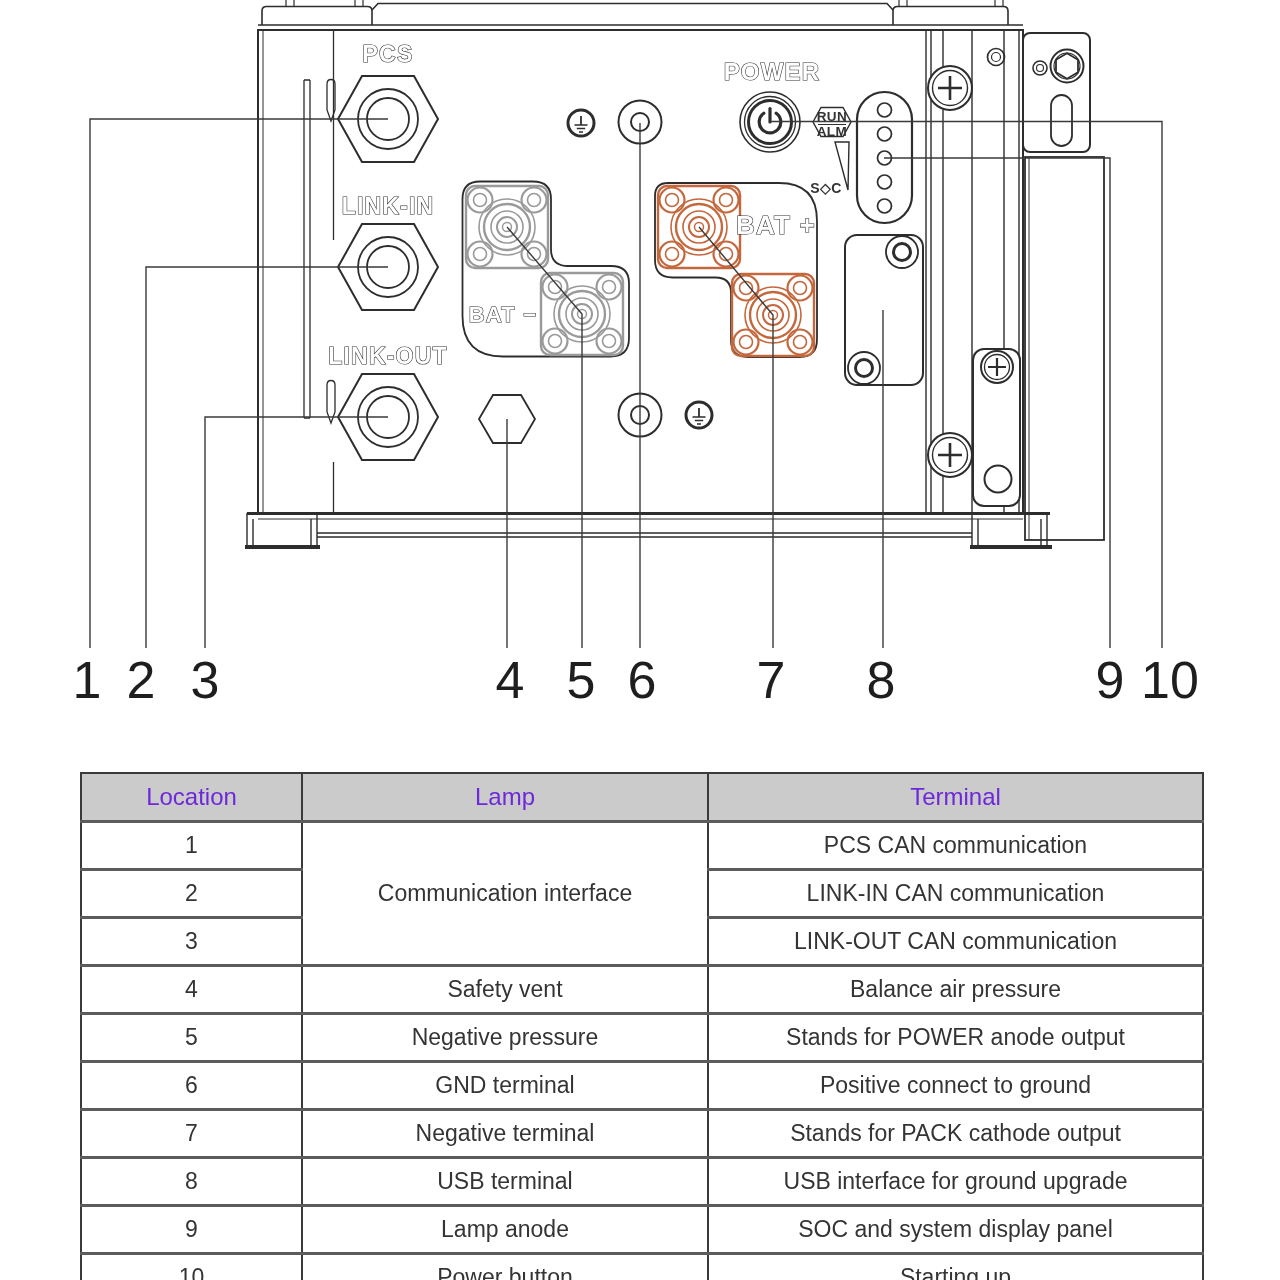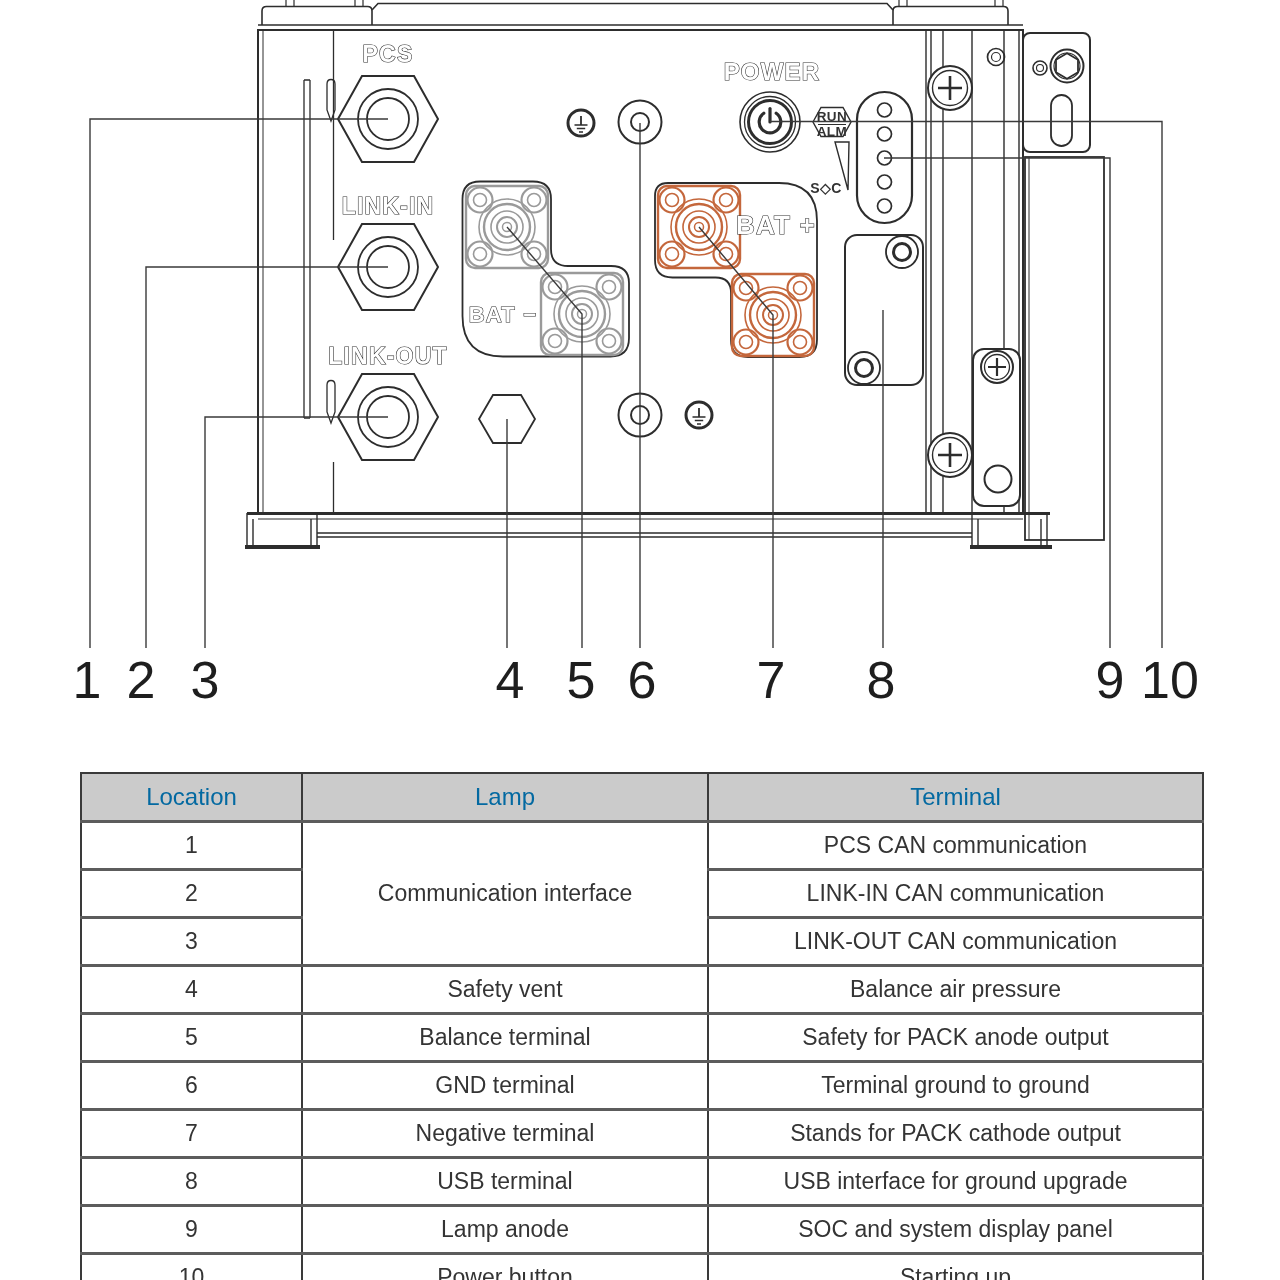--- a/index.html
+++ b/index.html
@@ -14,21 +14,21 @@
        font-weight:700;letter-spacing:1.2px;text-anchor:middle;}
   .small-label{fill:#333333;font-weight:700;text-anchor:middle;letter-spacing:.5px;}
   .callout{fill:#1e1e1e;font-size:52px;font-weight:400;text-anchor:middle;}
   
   table.port-table{
     position:absolute;left:80px;top:772px;width:1122px;
     border-collapse:collapse;table-layout:fixed;background:#fff;
     border:2px solid #3a3a3a;
   }
   table.port-table th{
-    background:#cbcbcb;height:44px;font-size:24px;font-weight:400;color:#0369a1;
+    background:#cbcbcb;height:44px;font-size:24px;font-weight:400;color:#6d28d9;
     border-left:2px solid #3a3a3a;border-right:2px solid #3a3a3a;
     border-top:2px solid #3a3a3a;border-bottom:2px solid #3a3a3a;
     text-align:center;vertical-align:middle;
   }
   table.port-table td{
     height:43px;font-size:23px;color:#343434;text-align:center;vertical-align:middle;
     border-left:2px solid #3a3a3a;border-right:2px solid #3a3a3a;
     border-top:3px solid #5c5c5c;border-bottom:3px solid #5c5c5c;
     background:#fff;
   }
@@ -276,27 +276,27 @@
       <td>3</td>
       <td>LINK-OUT CAN communication</td>
     </tr>
     <tr>
       <td>4</td>
       <td>Safety vent</td>
       <td>Balance air pressure</td>
     </tr>
     <tr>
       <td>5</td>
-      <td>Balance terminal</td>
-      <td>Safety for PACK anode output</td>
+      <td>Negative pressure</td>
+      <td>Stands for POWER anode output</td>
     </tr>
     <tr>
       <td>6</td>
       <td>GND terminal</td>
-      <td>Terminal ground to ground</td>
+      <td>Positive connect to ground</td>
     </tr>
     <tr>
       <td>7</td>
       <td>Negative terminal</td>
       <td>Stands for PACK cathode output</td>
     </tr>
     <tr>
       <td>8</td>
       <td>USB terminal</td>
       <td>USB interface for ground upgrade</td>

